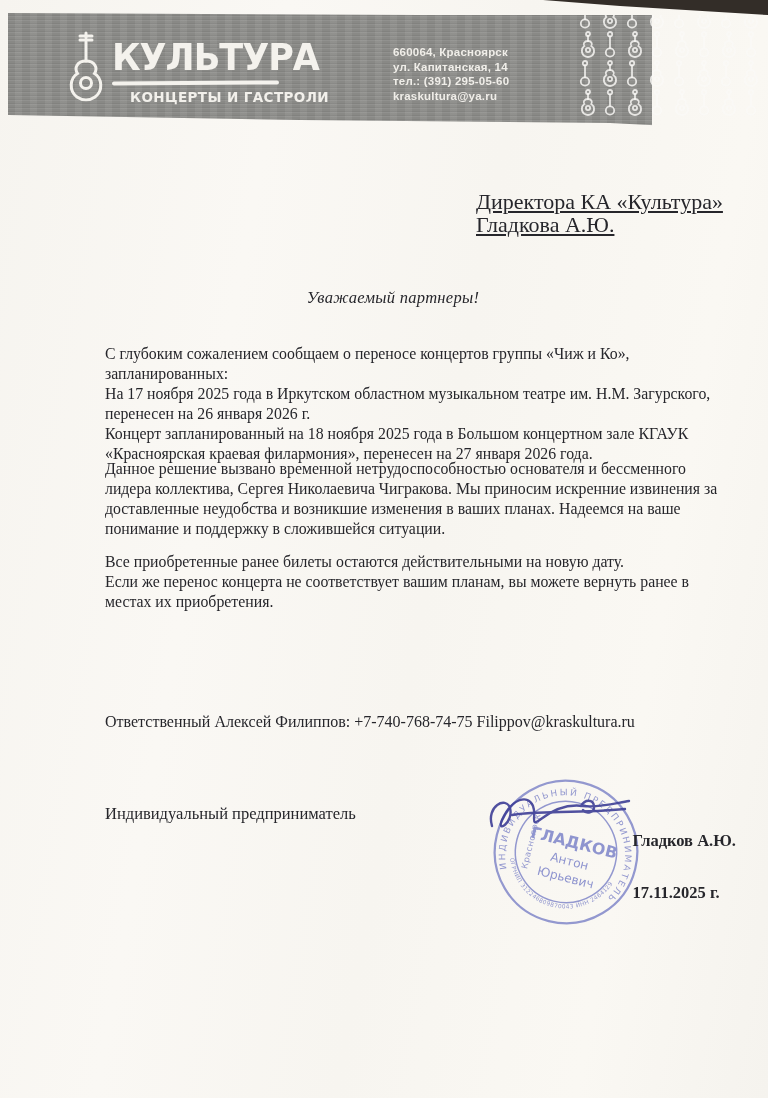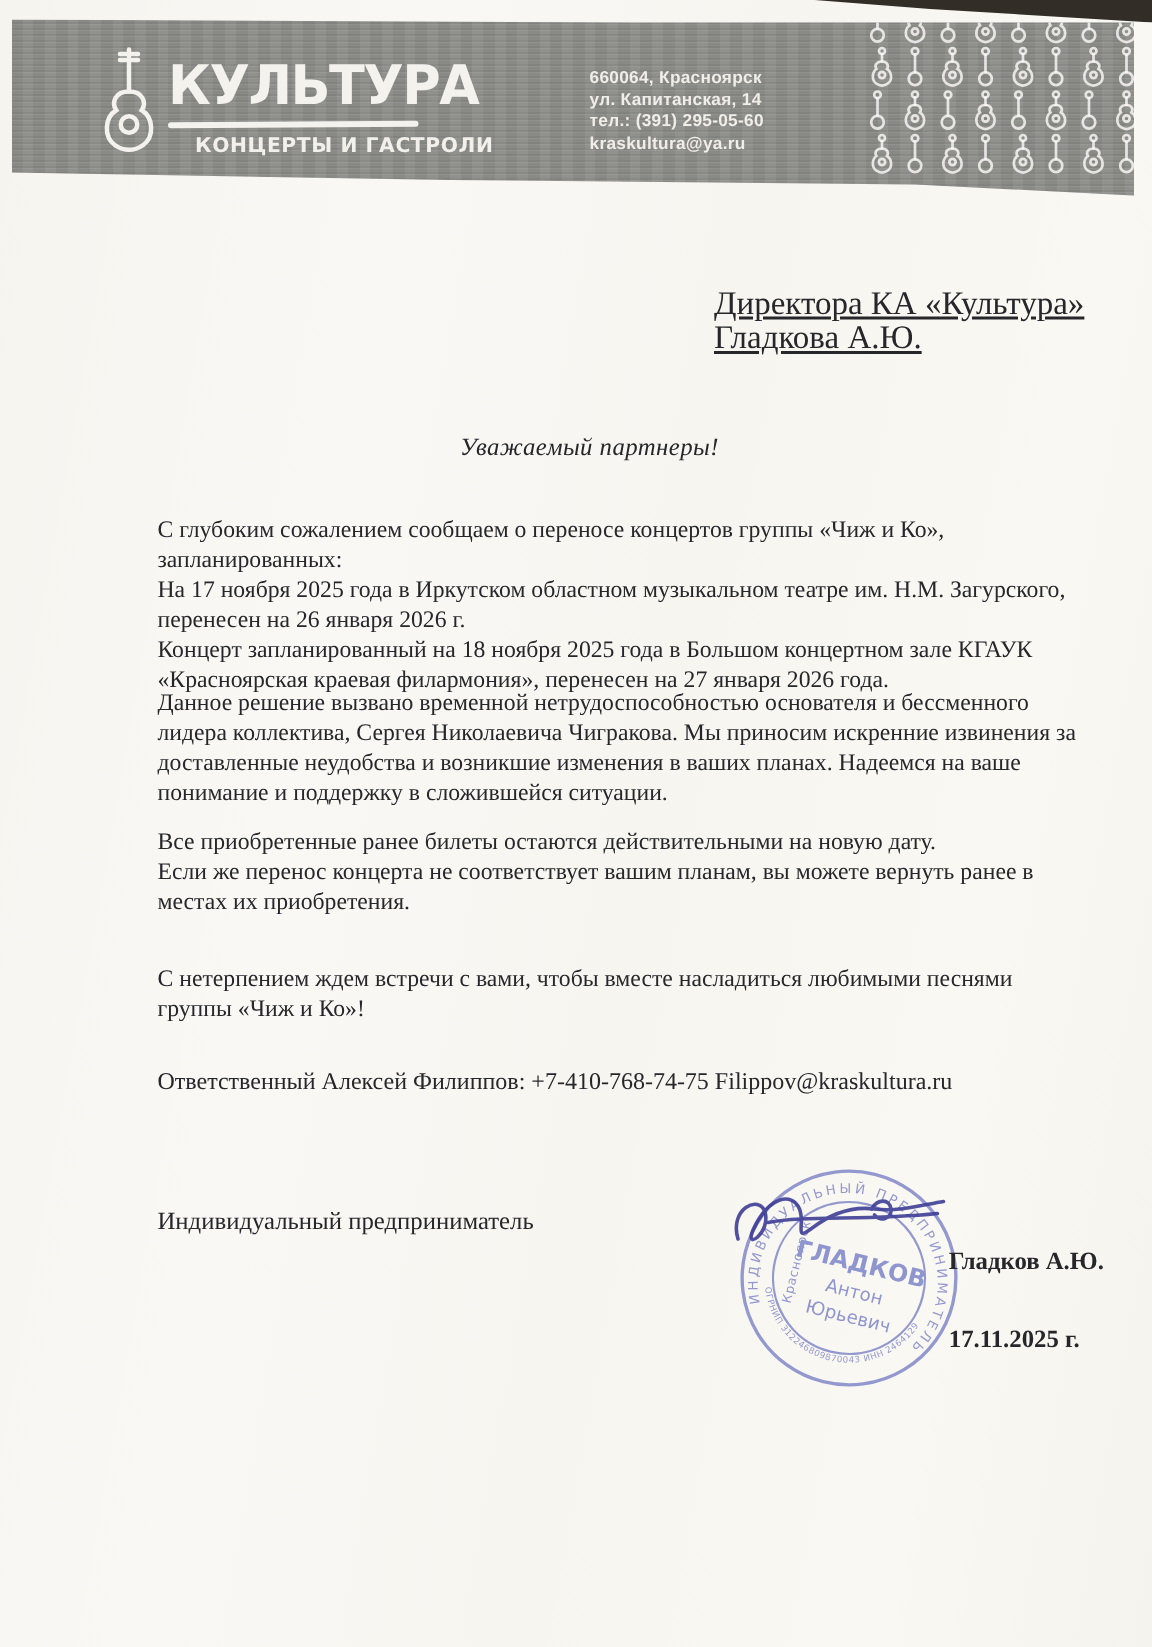--- a/index.html
+++ b/index.html
@@ -3,21 +3,21 @@
 <meta charset="utf-8">
 <style>
   html,body{margin:0;padding:0;background:#e8e6e2;}
   #page{
     position:relative;width:768px;height:1098px;overflow:hidden;
     background:linear-gradient(100deg,#f6f4ef 0%,#faf8f4 30%,#f7f5f0 55%,#faf8f3 80%,#f5f3ee 100%);
     font-family:"Liberation Serif", serif;color:#26262b;
   }
   
   .band{
-    position:absolute;left:0;top:0;width:756px;height:134px;
+    position:absolute;left:0;top:0;width:652px;height:134px;
     clip-path:polygon(8px 13px,420px 15px,768px 15px,768px 131px,610px 123px,300px 120px,8px 115px);
   }
   .band-bg{
     position:absolute;inset:0;background:#8d8d8a;
     background-image:
       repeating-linear-gradient(180deg, rgba(255,255,255,.07) 0 1px, rgba(0,0,0,0) 1px 3px, rgba(0,0,0,.05) 3px 4px),
       repeating-linear-gradient(90deg, rgba(255,255,255,.03) 0 7px, rgba(0,0,0,.03) 7px 15px);
   }
   .logo-title{
     position:absolute;left:112px;top:41px;
@@ -156,24 +156,22 @@
 
   <div class="para p2">Данное решение вызвано временной нетрудоспособностью основателя и бессменного
 лидера коллектива, Сергея Николаевича Чигракова. Мы приносим искренние извинения за
 доставленные неудобства и возникшие изменения в ваших планах. Надеемся на ваше
 понимание и поддержку в сложившейся ситуации.</div>
 
   <div class="para p3">Все приобретенные ранее билеты остаются действительными на новую дату.
 Если же перенос концерта не соответствует вашим планам, вы можете вернуть ранее в
 местах их приобретения.</div>
 
-  <div class="para p4">С нетерпением ждем встречи с вами, чтобы вместе насладиться любимыми песнями
-группы «Чиж и Ко»!</div>
-
-  <div class="contact-line">Ответственный Алексей Филиппов: +7-410-768-74-75 Filippov@kraskultura.ru</div>
+
+  <div class="contact-line">Ответственный Алексей Филиппов: +7-740-768-74-75 Filippov@kraskultura.ru</div>
 
   <div class="signer-role">Индивидуальный предприниматель</div>
 
   <svg class="stamp" viewBox="0 0 160 160">
     <defs>
       <path id="arcTop" d="M 26 118 A 64 64 0 1 1 134 118" fill="none"></path>
       <path id="arcBottom" d="M 23 99 A 60 60 0 0 0 137 99" fill="none"></path>
     </defs>
     <g stroke="#8288c9" fill="none">
       <circle cx="80" cy="80" r="76" stroke-width="2.4"></circle>

